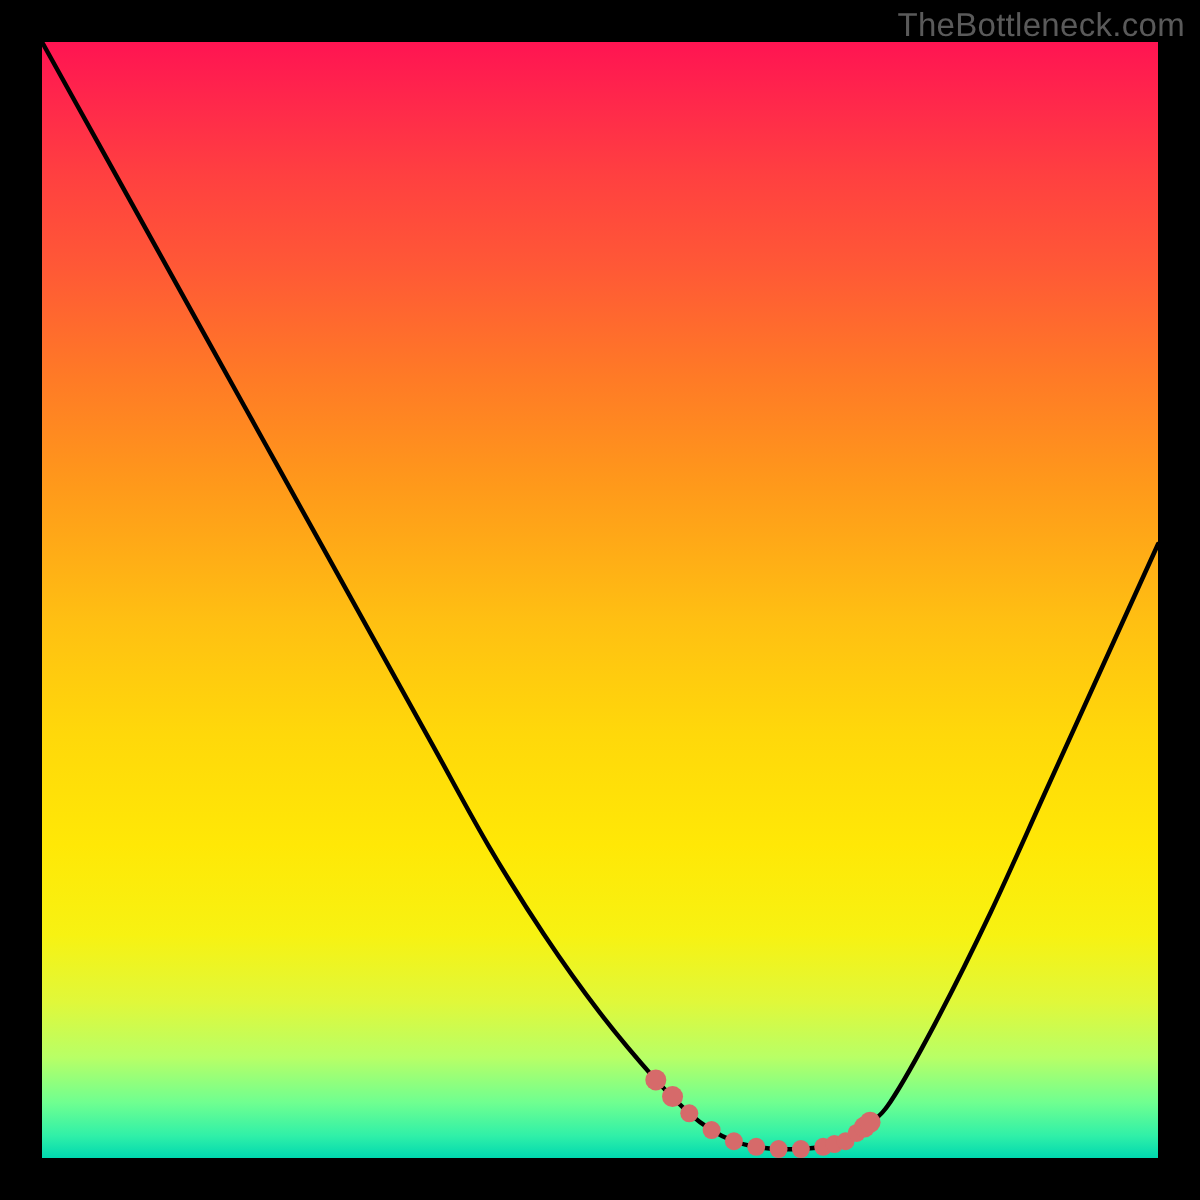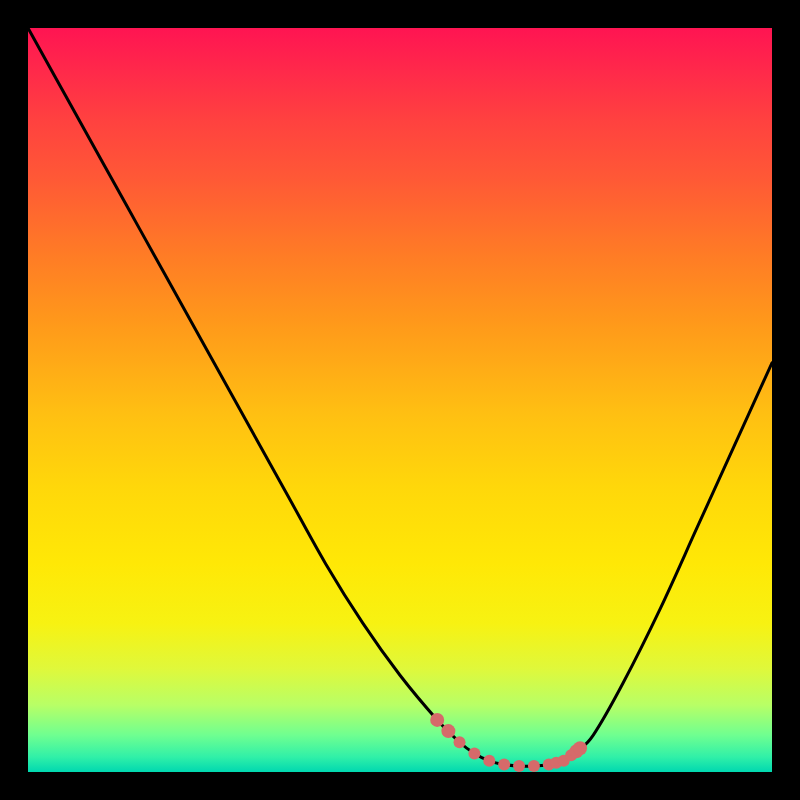--- a/index.html
+++ b/index.html
@@ -61,20 +61,21 @@
     top: 0;
     width: 744px;
     height: 744px;
     overflow: visible;
   }
 </style>
 </head>
 <body>
 
 <div class="frame">
+  <div class="watermark">TheBottleneck.com</div>
 
   <div class="plot">
     <svg class="curve" viewBox="0 0 744 744" preserveAspectRatio="none">
       <path id="curve-path" fill="none" stroke="#000000" stroke-width="3" stroke-linejoin="round" stroke-linecap="round" d="M 0 0 C 6.2 11.159999999999988, 24.800000000000004 44.639999999999915, 37.2 66.95999999999992 C 49.6 89.27999999999993, 62.00000000000001 111.60000000000007, 74.4 133.92000000000007 C 86.80000000000001 156.2400000000001, 99.19999999999999 178.56, 111.6 200.88 C 124 223.2, 136.4 245.51999999999998, 148.8 267.84 C 161.20000000000002 290.15999999999997, 173.6 312.47999999999996, 186 334.79999999999995 C 198.4 357.11999999999995, 210.79999999999998 379.44, 223.2 401.76 C 235.6 424.08, 247.99999999999997 446.40000000000003, 260.4 468.72 C 272.79999999999995 491.04, 285.20000000000005 514.5999999999999, 297.6 535.68 C 310 556.76, 322.40000000000003 576.6, 334.8 595.2 C 347.2 613.8000000000001, 359.6 631.16, 372 647.28 C 384.4 663.4, 399.28000000000003 680.76, 409.20000000000005 691.92 C 419.12000000000006 703.0799999999999, 425.32 708.66, 431.52 714.24 C 437.71999999999997 719.82, 441.44 722.3, 446.4 725.4 C 451.35999999999996 728.5, 456.31999999999994 730.98, 461.28 732.84 C 466.24 734.7, 471.20000000000005 735.692, 476.16 736.56 C 481.12 737.4279999999999, 486.08000000000004 737.8, 491.04 738.048 C 496 738.296, 500.96000000000004 738.296, 505.92 738.048 C 510.88 737.8, 515.8399999999999 737.4279999999999, 520.8 736.56 C 525.76 735.692, 530.7199999999999 735.32, 535.68 732.84 C 540.64 730.36, 545.5999999999999 726.02, 550.56 721.68 C 555.52 717.3399999999999, 558 717.9599999999999, 565.44 706.8 C 572.8800000000001 695.64, 584.0400000000001 675.8000000000001, 595.2 654.72 C 606.36 633.64, 620 606.3599999999999, 632.4 580.3199999999999 C 644.8 554.28, 657.2 525.76, 669.6 498.48 C 682 471.20000000000005, 694.4 443.92, 706.8 416.64 C 719.1999999999999 389.35999999999996, 737.8 348.43999999999994, 744 334.79999999999995"></path>
       <g id="markers">
           <circle cx="409.20000000000005" cy="691.92" r="7" fill="#d66a6a"></circle>
           <circle cx="420.35999999999996" cy="703.08" r="7" fill="#d66a6a"></circle>
           <circle cx="431.52" cy="714.24" r="6" fill="#d66a6a"></circle>
           <circle cx="446.4" cy="725.4" r="6" fill="#d66a6a"></circle>
           <circle cx="461.28" cy="732.84" r="6" fill="#d66a6a"></circle>

